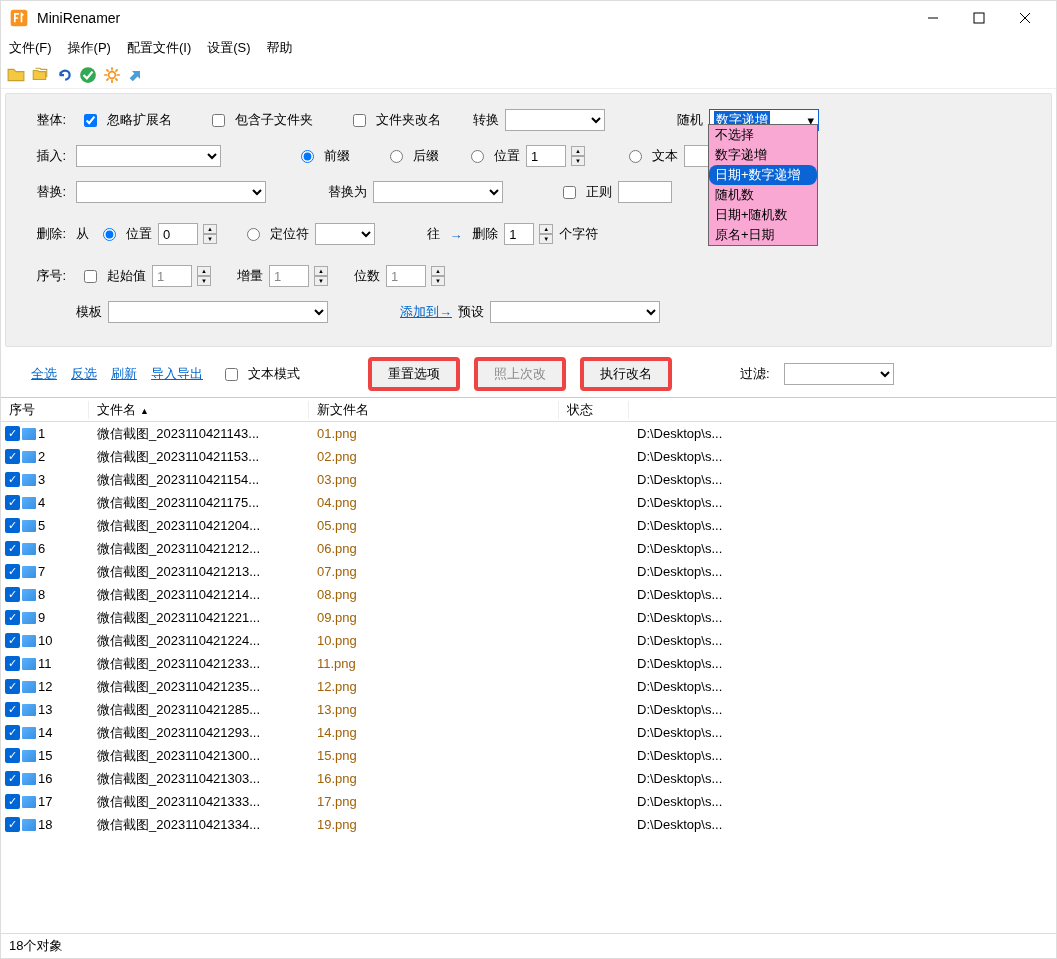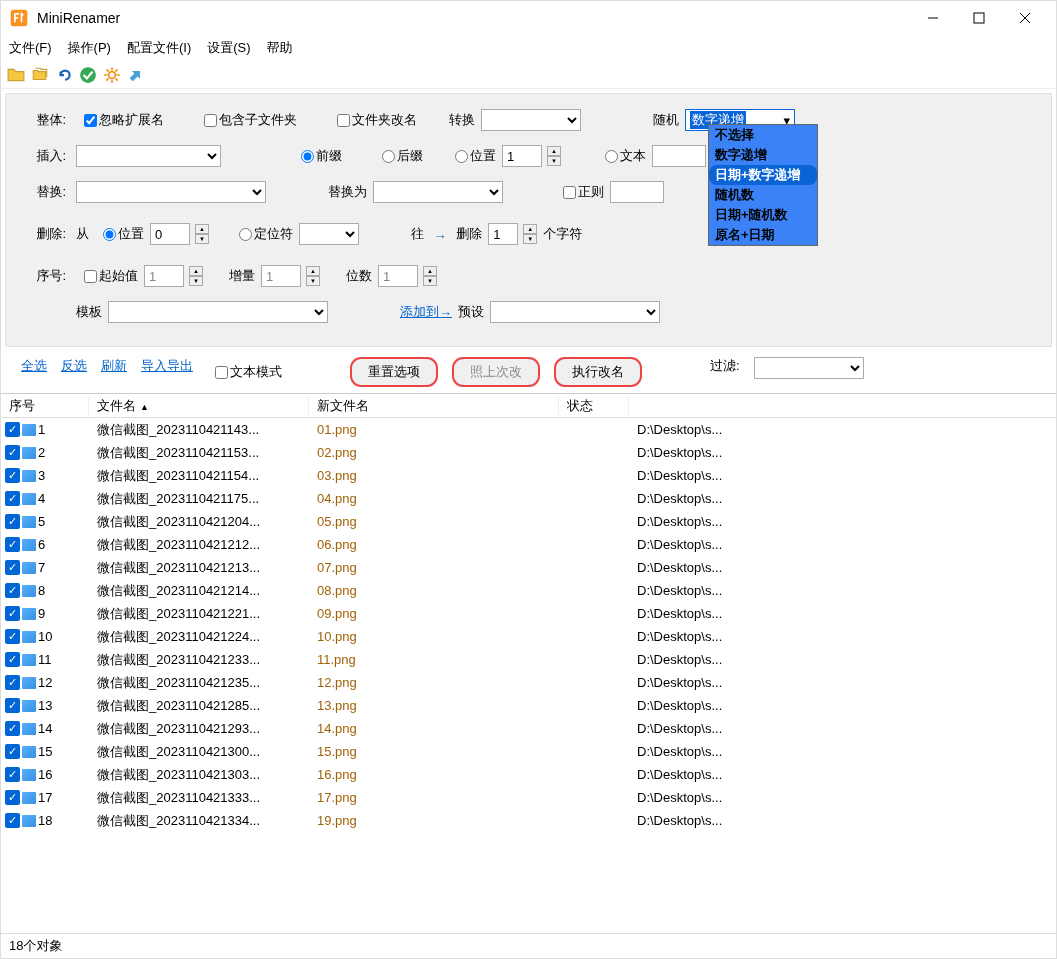--- a/index.html
+++ b/index.html
@@ -10,42 +10,42 @@
 .titlebar .winbtn { width: 46px; height: 34px; display: flex; align-items: center; justify-content: center; }
 .titlebar .winbtn svg { width: 12px; height: 12px; }
 .menubar { height: 26px; display: flex; align-items: center; padding: 0 8px; gap: 16px; }
 .menubar span { cursor: default; }
 .toolbar { height: 28px; display: flex; align-items: center; padding: 0 6px; gap: 6px; border-bottom: 1px solid #eee; }
 .toolbar .tbicon { width: 18px; height: 18px; display: flex; align-items: center; justify-content: center; }
 .panel { background: #f0f0f0; padding: 8px 12px 16px 12px; margin: 4px; border: 1px solid #e0e0e0; border-radius: 2px; }
 .row { display: flex; align-items: center; min-height: 36px; gap: 6px; }
 .row .label { width: 52px; text-align: right; padding-right: 4px; }
 input[type=checkbox], input[type=radio] { margin: 0 2px 0 8px; vertical-align: middle; }
-.chkwrap { display: flex; align-items: center; gap: 0; }
+.chkwrap { display: flex; align-items: center; gap: 8px; }
 select, input[type=text] { border: 1px solid #aaa; background: #fff; height: 22px; padding: 0 4px; font-size: 13px; }
 select.wide { width: 145px; }
 input.num { width: 40px; text-align: left; }
 .spin { display: inline-flex; flex-direction: column; margin-left: -1px; }
 .spin span { width: 14px; height: 10px; border: 1px solid #aaa; font-size: 6px; line-height: 8px; text-align: center; background: #efefef; }
-.linkbar { display: flex; gap: 14px; padding: 6px 20px; }
+.linkbar { display: flex; align-items: center; gap: 14px; padding: 6px 30px; }
 .linkbar a { color: #0066cc; text-decoration: underline; cursor: pointer; }
-.linkbar .btn { border: 2px solid #ef4444; background: #f0f0f0; padding: 4px 16px; border-radius: 11px; }
+.linkbar .btn { border: 4px solid #ef4444; background: #f0f0f0; padding: 4px 16px; border-radius: 4px; }
 .linkbar .btn.dis { color: #888; }
 .table { flex: 1; overflow: auto; border-top: 1px solid #ccc; }
 .thead { display: flex; background: #fff; border-bottom: 1px solid #ddd; height: 24px; align-items: center; position: sticky; top: 0; }
 .thead div { padding: 0 8px; border-right: 1px solid #eee; }
 .c0 { width: 88px; } .c1 { width: 220px; } .c2 { width: 250px; } .c3 { width: 70px; } .c4 { flex: 1; }
 .trow { display: flex; height: 23px; align-items: center; }
 .trow div { padding: 0 8px; white-space: nowrap; overflow: hidden; text-overflow: ellipsis; }
 .trow .c0 { display: flex; align-items: center; gap: 2px; padding-left: 4px; }
 .trow .c2 { color: #a16207; }
 .cb { width: 15px; height: 15px; background: #0066d6; border-radius: 2px; display: inline-flex; align-items: center; justify-content: center; color: #fff; font-size: 11px; }
 .imic { width: 14px; height: 12px; display: inline-block; background: linear-gradient(135deg,#5ab0ff,#3890e0); border-radius: 1px; position: relative; }
 .statusbar { height: 24px; border-top: 1px solid #ddd; padding: 12px 8px; display: flex; align-items: center; }
-.dropdown { position: absolute; background: #3b82f6; border: 1px solid #666; z-index: 100; font-weight: bold; }
+.dropdown { position: absolute; background: #f9a8d4; border: 1px solid #666; z-index: 100; }
 .dropdown div { padding: 1px 6px; min-width: 108px; }
 .dropdown .sel { background: #0a64d6; color: #fff; border-radius: 8px; }
 .seldisp { border: 1px solid #0a64d6; background: #fff; height: 22px; width: 110px; display: flex; align-items: center; justify-content: space-between; padding: 0 4px; }
 .seldisp .hl { background: #0a64d6; color: #fff; padding: 0 2px; }
 .sortind { font-size: 9px; margin-left: 4px; }
 </style>
 </head>
 <body>
 
 <div class="titlebar">

